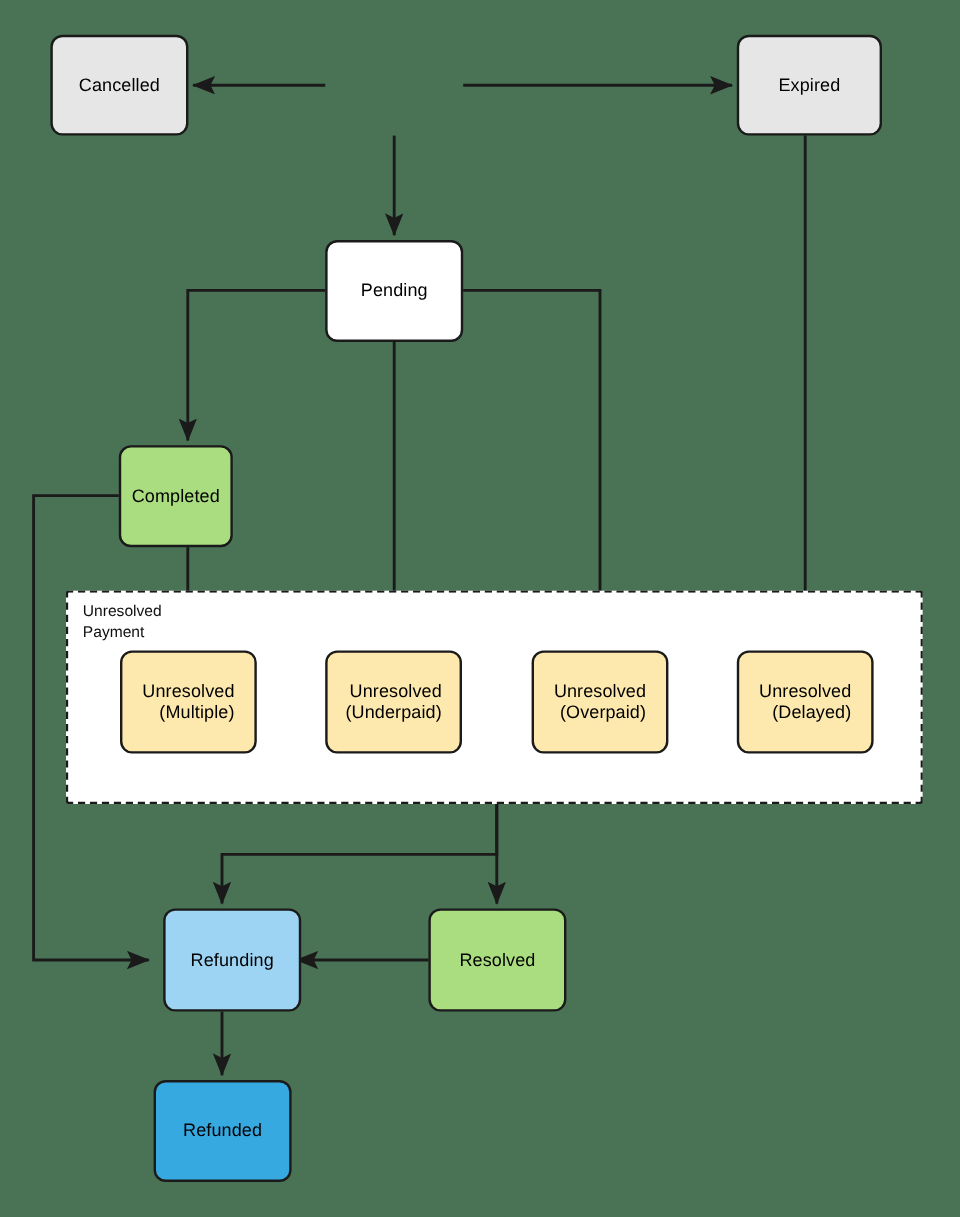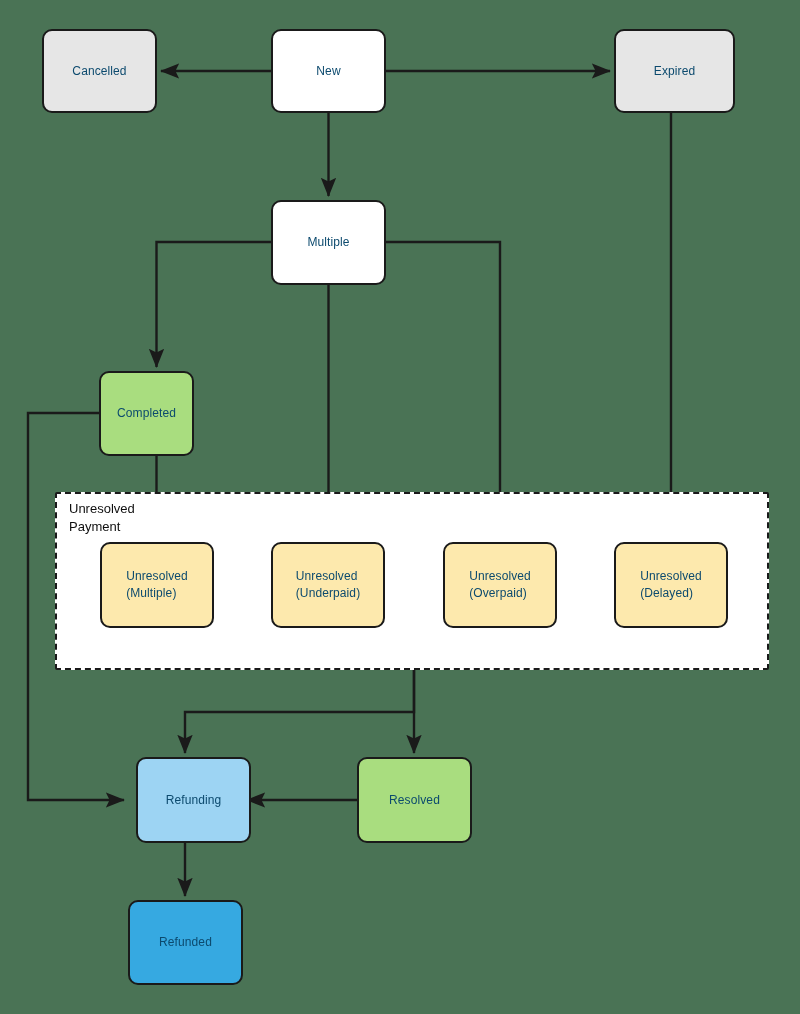--- a/index.html
+++ b/index.html
@@ -10,24 +10,24 @@
     overflow:hidden;
   }
   #stage{position:relative;width:800px;height:1014px;}
   svg#wires{position:absolute;left:0;top:0;width:800px;height:1014px;}
   .node{
     position:absolute;
     box-sizing:border-box;
     border:2px solid #1a1a1a;
     border-radius:10px;
     display:flex;align-items:center;justify-content:center;
-    text-align:left;
-    font-size:12px;
+    text-align:right;
+    font-size:15px;
     line-height:17px;
-    color:#0c4a6e;
+    color:#000000;
     letter-spacing:0.1px;
   }
   .group-box{
     position:absolute;
     box-sizing:border-box;
     background:#ffffff;
     border:2px dashed #1a1a1a;
     border-radius:2px;
   }
   .group-label{
@@ -68,28 +68,25 @@
       </g>
   </svg>
 
   <div class="group-box" style="left: 55px; top: 492px; width: 714px; height: 178px; background: rgb(255, 255, 255);"></div>
   <div class="group-label" style="left: 69px; top: 500px;">Unresolved
 Payment</div>
 
   <div class="node" style="left: 42px; top: 29px; width: 115px; height: 84px; background: rgb(230, 230, 230); border-color: rgb(26, 26, 26);">
     <span>Cancelled</span>
   </div>
-  <div class="node" style="left: 271px; top: 29px; width: 115px; height: 84px; background: rgb(255, 255, 255); border-color: rgb(26, 26, 26);">
-    <span>New</span>
-  </div>
   <div class="node" style="left: 614px; top: 29px; width: 121px; height: 84px; background: rgb(230, 230, 230); border-color: rgb(26, 26, 26);">
     <span>Expired</span>
   </div>
   <div class="node" style="left: 271px; top: 200px; width: 115px; height: 85px; background: rgb(255, 255, 255); border-color: rgb(26, 26, 26);">
-    <span>Multiple</span>
+    <span>Pending</span>
   </div>
   <div class="node" style="left: 99px; top: 371px; width: 95px; height: 85px; background: rgb(169, 221, 127); border-color: rgb(26, 26, 26);">
     <span>Completed</span>
   </div>
   <div class="node" style="left: 100px; top: 542px; width: 114px; height: 86px; background: rgb(253, 233, 173); border-color: rgb(26, 26, 26);">
     <span>Unresolved
 (Multiple)</span>
   </div>
   <div class="node" style="left: 271px; top: 542px; width: 114px; height: 86px; background: rgb(253, 233, 173); border-color: rgb(26, 26, 26);">
     <span>Unresolved

